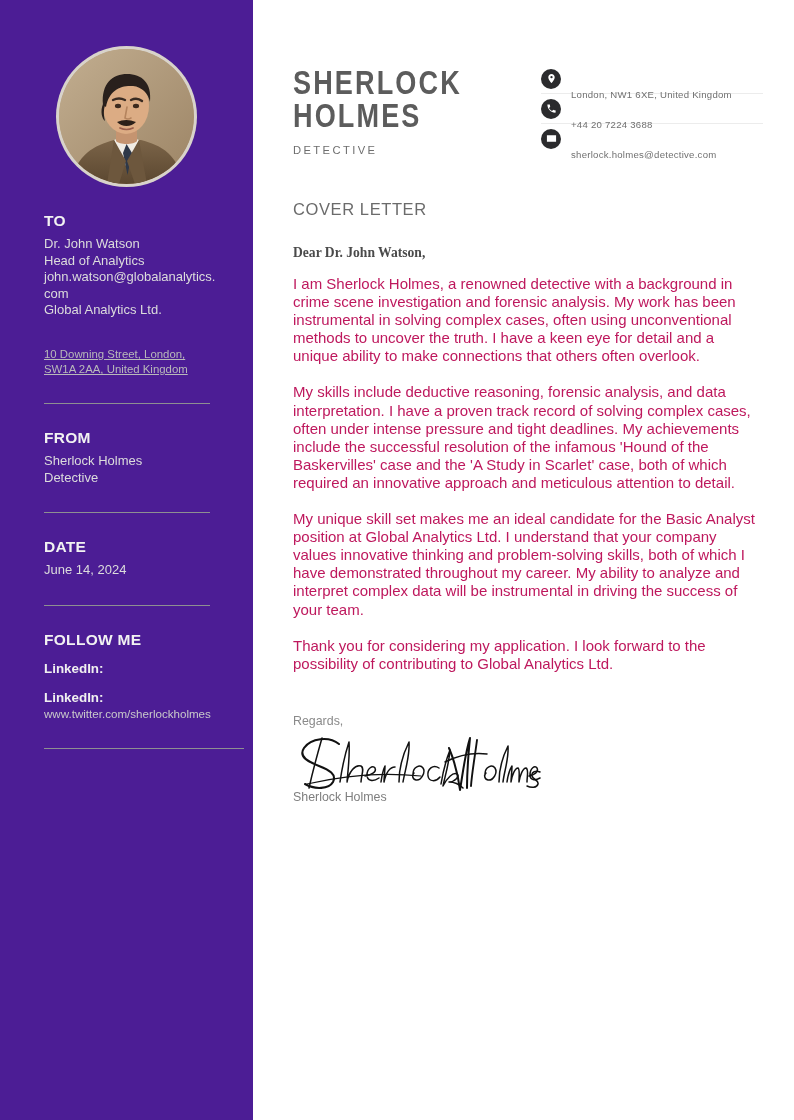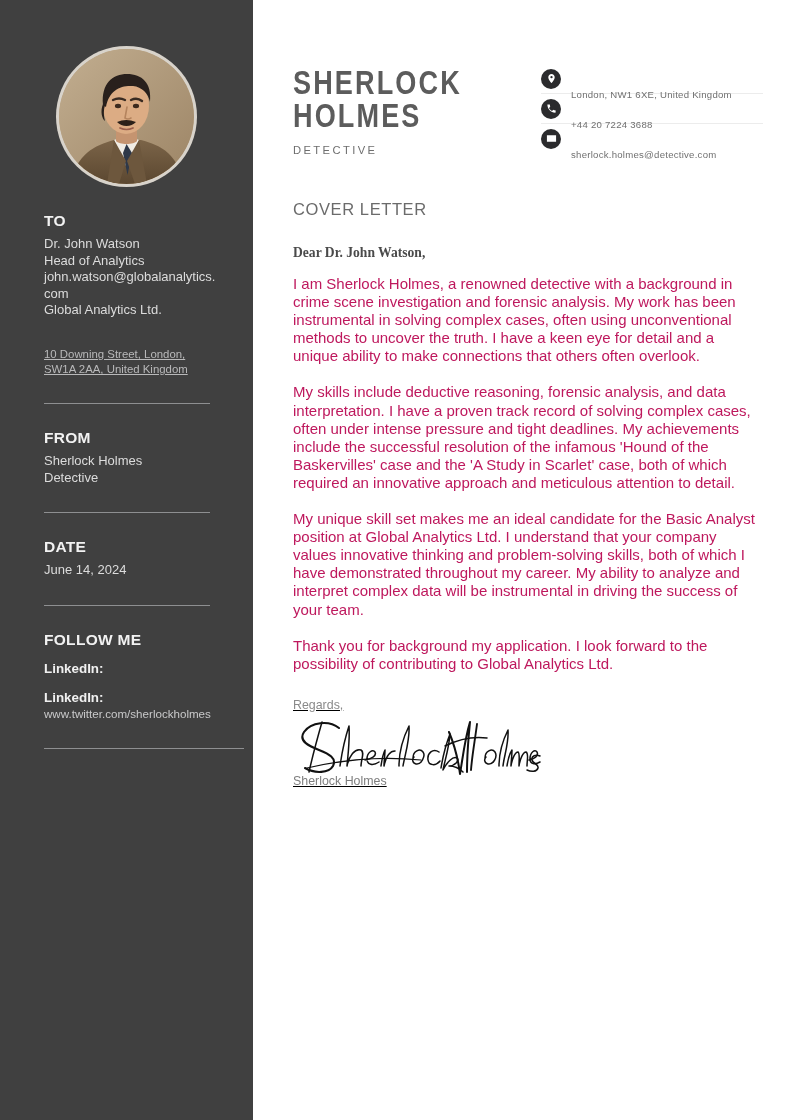--- a/index.html
+++ b/index.html
@@ -22,21 +22,21 @@
     inset: 0;
     background: #ffffff;
   }
 
   
   .sidebar {
     position: absolute;
     left: 0; top: 0;
     width: 253px;
     height: 1120px;
-    background: #404040;
+    background: #4c1d95;
     box-sizing: border-box;
   }
 
   .photo-wrap {
     position: absolute;
     left: 56px;
     top: 46px;
     width: 141px;
     height: 141px;
     border-radius: 50%;
@@ -191,21 +191,21 @@
   }
   .para {
     font-size: 15px;
     color: #be185d;
     line-height: 18.1px;
     margin-bottom: 18px;
     text-align: left;
   }
   .para:last-child { margin-bottom: 0; }
 
-  .sign-area { margin-top: 25px; text-decoration: underline; }
+  .sign-area { margin-top: 41px; }
   .regards {
     font-size: 12.4px;
     color: #8a8a8a;
     margin-bottom: 4px;
   }
   .signature-svg { display: block; margin-left: -2px; }
   .sign-name {
     font-size: 12.4px;
     color: #7e7e7e;
     margin-top: -4px;
@@ -350,21 +350,21 @@
       </div>
     </div>
 
     <div class="body-area">
       <div class="cover-title">COVER LETTER</div>
       <div class="salutation">Dear Dr. John Watson,</div>
 
       <div class="para">I am Sherlock Holmes, a renowned detective with a background in crime scene investigation and forensic analysis. My work has been instrumental in solving complex cases, often using unconventional methods to uncover the truth. I have a keen eye for detail and a unique ability to make connections that others often overlook.</div>
       <div class="para">My skills include deductive reasoning, forensic analysis, and data interpretation. I have a proven track record of solving complex cases, often under intense pressure and tight deadlines. My achievements include the successful resolution of the infamous 'Hound of the Baskervilles' case and the 'A Study in Scarlet' case, both of which required an innovative approach and meticulous attention to detail.</div>
       <div class="para">My unique skill set makes me an ideal candidate for the Basic Analyst position at Global Analytics Ltd. I understand that your company values innovative thinking and problem-solving skills, both of which I have demonstrated throughout my career. My ability to analyze and interpret complex data will be instrumental in driving the success of your team.</div>
-      <div class="para">Thank you for background my application. I look forward to the possibility of contributing to Global Analytics Ltd.</div>
+      <div class="para">Thank you for considering my application. I look forward to the possibility of contributing to Global Analytics Ltd.</div>
 
       <div class="sign-area">
         <div class="regards">Regards,</div>
 
         <svg class="signature-svg" width="250" height="62" viewBox="0 0 250 62">
           <g fill="none" stroke="#111111" stroke-linecap="round" stroke-linejoin="round">
 
             <path d="M48 12 C38 4 20 6 13 16 C7 25 18 30 28 34 C38 38 46 42 42 50 C38 57 24 58 14 52" stroke-width="2.1"></path>
             <path d="M31 6 C27 20 22 38 18 56" stroke-width="1.5"></path>
 

